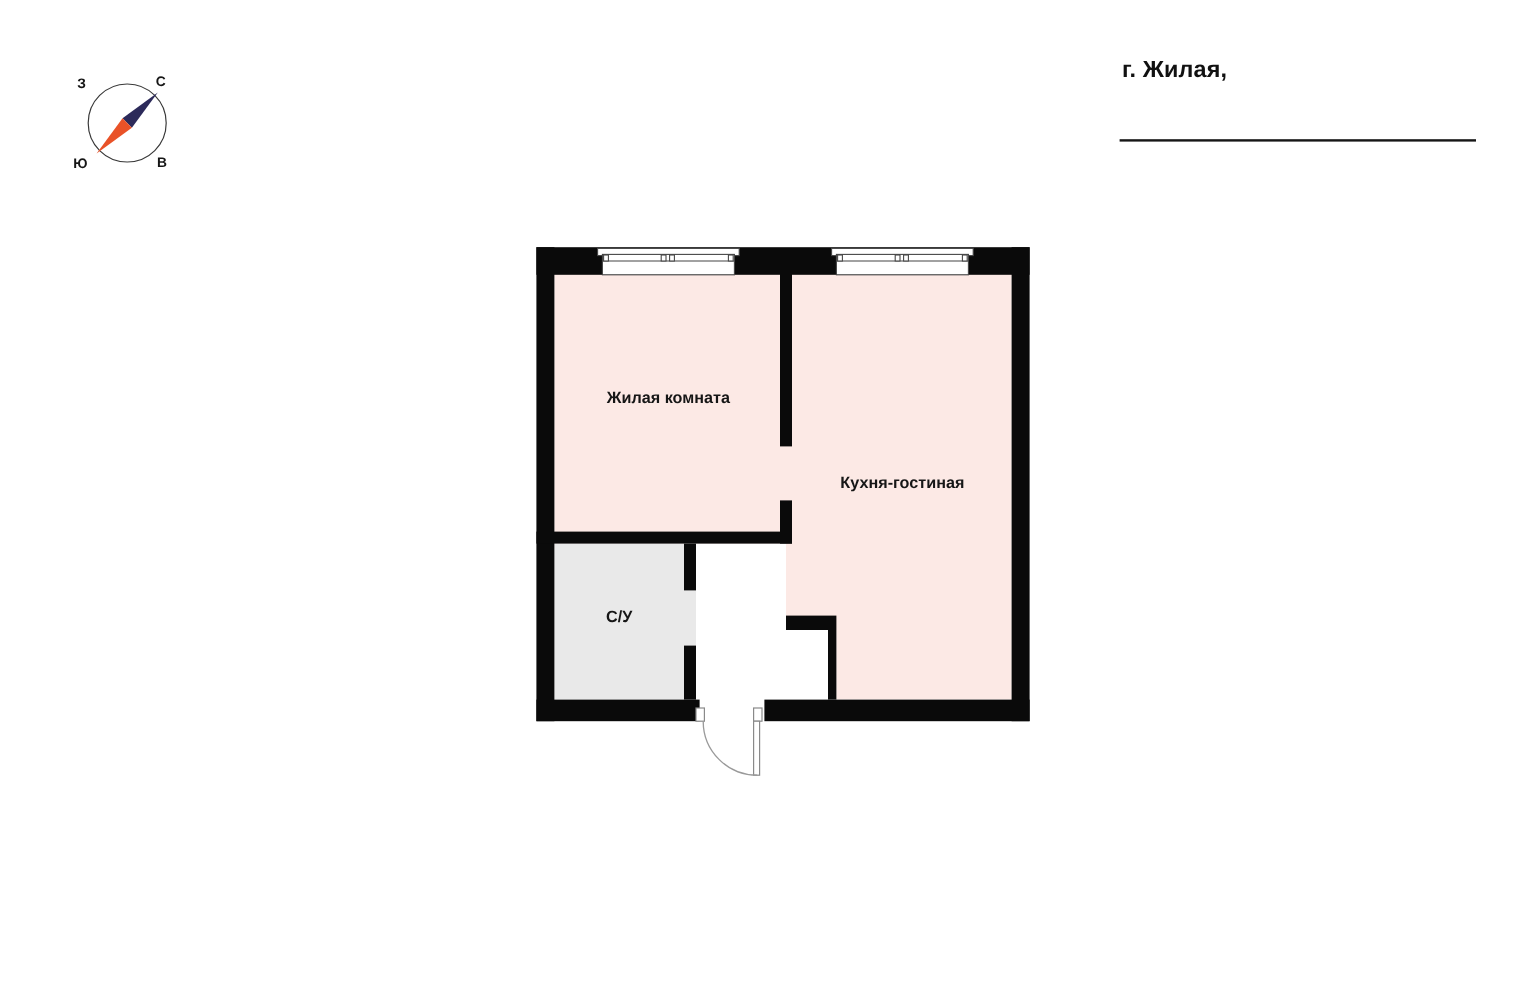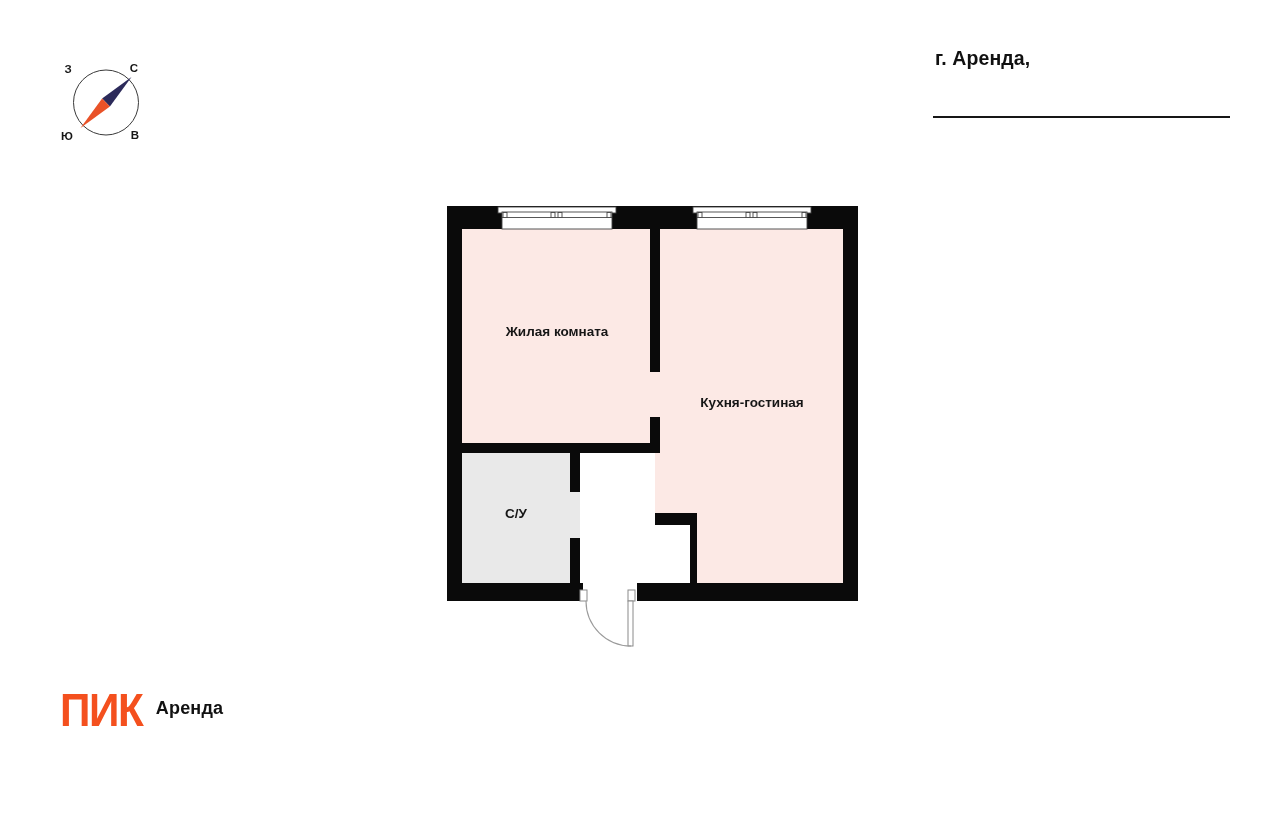--- a/index.html
+++ b/index.html
@@ -71,21 +71,21 @@
     <circle cx="48" cy="46.5" r="32.5"></circle>
     <polygon class="needle-n" points="73.5,21.1 51.9,50.4 44.1,42.6"></polygon>
     <polygon class="needle-s" points="22.5,72 51.9,50.4 44.1,42.6"></polygon>
     <text class="compass-label" x="10" y="17" text-anchor="middle">З</text>
     <text class="compass-label" x="76" y="16" text-anchor="middle">С</text>
     <text class="compass-label" x="9" y="84" text-anchor="middle">Ю</text>
     <text class="compass-label" x="77" y="83" text-anchor="middle">В</text>
   </svg>
 
   <div class="address">
-    <div>г. Аренда,</div>
+    <div>г. Жилая,</div>
   </div>
   <div class="address-rule"></div>
 
   <svg class="plan" viewBox="0 0 430 460">
 
     <rect class="interior-bg" x="22" y="32" width="381" height="356"></rect>
 
     <rect class="room-pink" x="22" y="32" width="196" height="226"></rect>
     <polygon class="room-pink" points="215,32 403,32 403,388 257,388 257,330 215,330"></polygon>
     <rect class="room-gray" x="22" y="258" width="118" height="130"></rect>
@@ -133,18 +133,14 @@
       <rect class="door-jamb" x="188" y="395" width="7" height="11"></rect>
       <rect class="door-leaf" x="188" y="406" width="5" height="45"></rect>
       <path class="door-arc" d="M 146 406 A 45 45 0 0 0 191 451"></path>
     </g>
 
     <text class="room-label" x="117" y="141" text-anchor="middle">Жилая комната</text>
     <text class="room-label" x="312" y="212" text-anchor="middle">Кухня-гостиная</text>
     <text class="room-label" x="76" y="323" text-anchor="middle">С/У</text>
   </svg>
 
-  <div class="logo">
-    <span class="logo-main">ПИК</span>
-    <span class="logo-suffix">Аренда</span>
-  </div>
 
 </div>
 
 </body></html>

